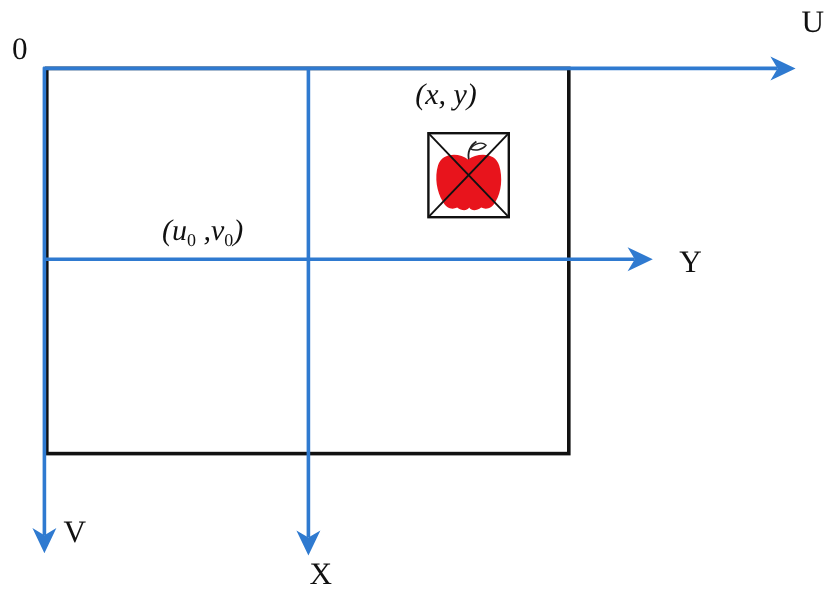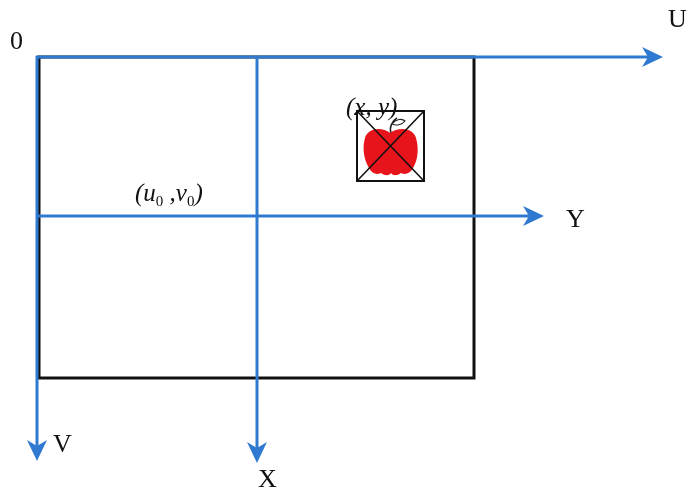--- a/index.html
+++ b/index.html
@@ -58,15 +58,15 @@
     <line x1="424" y1="111" x2="357" y2="181" stroke="#111111" stroke-width="1.6"></line>
   </g>
 </svg>
 
 <div class="lbl roman" style="left:10px; top:28px;">0</div>
 <div class="lbl roman" style="left:668px; top:6px;">U</div>
 <div class="lbl roman" style="left:53px; top:431px;">V</div>
 <div class="lbl roman" style="left:258px; top:466px;">X</div>
 <div class="lbl roman" style="left:566px; top:206px;">Y</div>
 
-<div class="lbl math" style="left:346px; top:94px;">(x, y)</div>
+<div class="lbl math" style="left:346px; top:67px;">(x, y)</div>
 
 <div class="lbl math" style="left:135px; top:180px;text-align:center;"><span>(u</span><span class="sub">0</span><span> ,v</span><span class="sub">0</span><span>)</span></div>
 
 </body></html>

